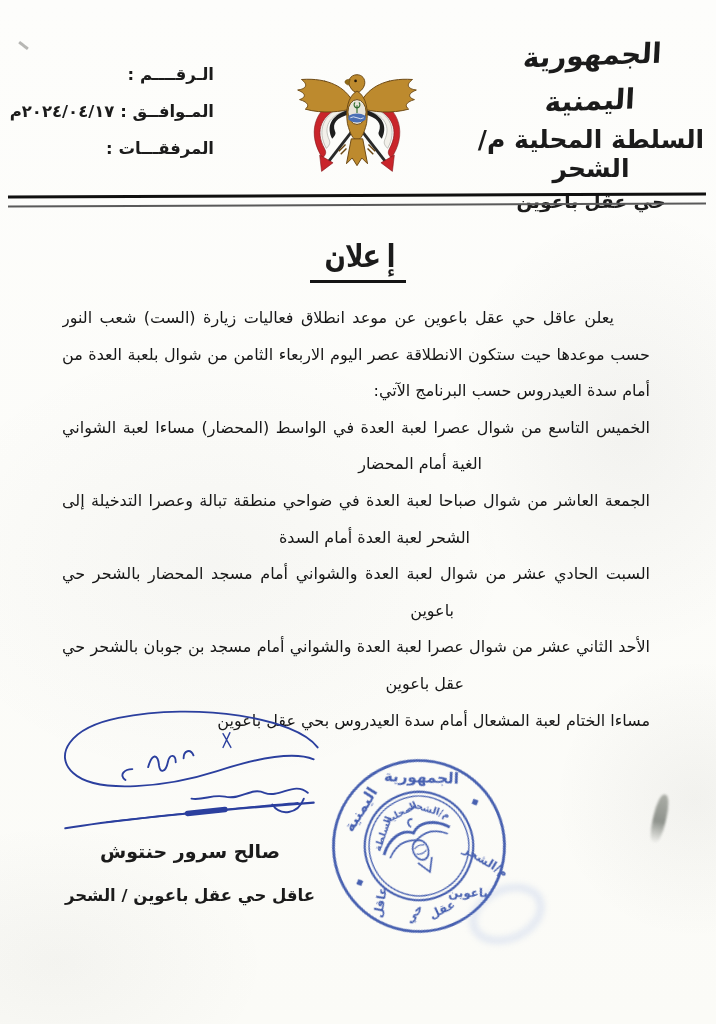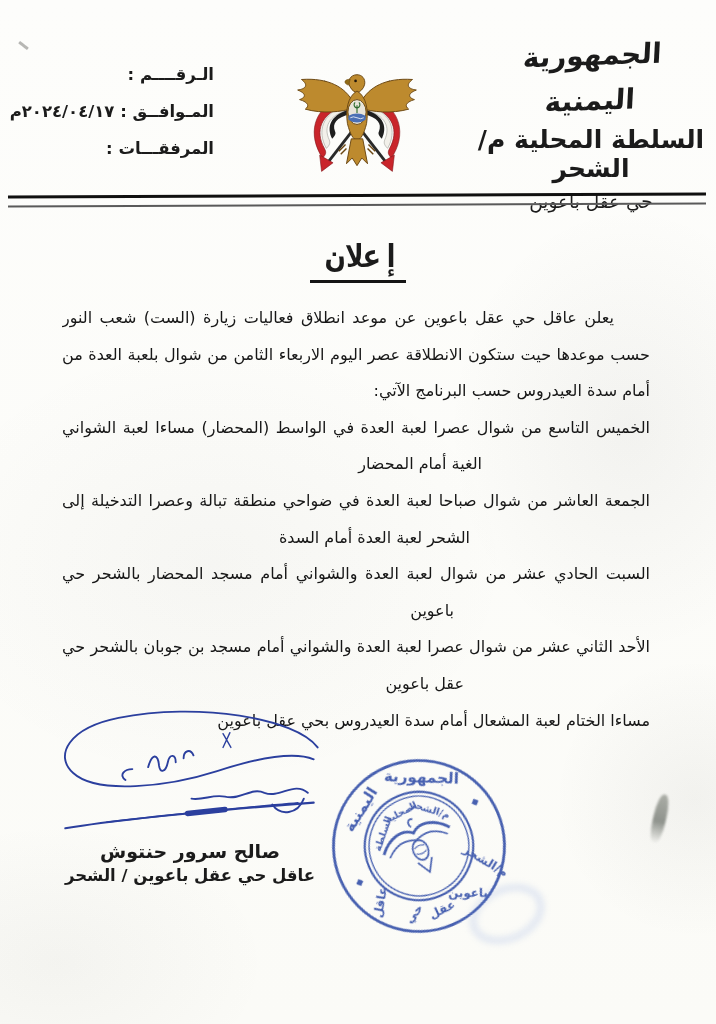--- a/index.html
+++ b/index.html
@@ -10,21 +10,21 @@
       radial-gradient(ellipse 260px 320px at 88% 42%, rgba(60,60,55,0.05), transparent 70%),
       radial-gradient(ellipse 200px 200px at 97% 78%, rgba(60,60,55,0.05), transparent 70%),
       radial-gradient(ellipse 300px 200px at 8% 94%, rgba(60,60,55,0.04), transparent 70%),
       radial-gradient(ellipse 400px 300px at 30% 55%, rgba(60,60,55,0.03), transparent 75%),
       linear-gradient(#fdfdfb,#fbfbf7);
   }
   
   .hdr-right { position:absolute; top:34px; right:6px; width:238px; text-align:center; direction:rtl; }
   .calligraphy { font-size:28px; font-weight:800; transform:rotate(-2deg) skewX(-5deg); line-height:1.6; }
   .authority { font-size:25px; font-weight:bold; margin-top:1px; }
-  .district  { font-size:18.5px; font-weight:normal; margin-top:8px; }
+  .district  { font-size:18.5px; font-weight:bold; margin-top:8px; }
 
   .hdr-left { position:absolute; top:56px; left:36px; width:178px; direction:rtl; text-align:right; }
   .meta-row { font-size:16.5px; font-weight:bold; line-height:37px; white-space:nowrap; }
   .meta-row .val { font-weight:bold; }
 
   .emblem { position:absolute; left:290px; top:60px; width:134px; height:128px; }
 
   .rule { position:absolute; top:194px; left:8px; right:10px; height:7px;
           border-top:3.5px solid #101010; border-bottom:2px solid #5a5a5a;
           transform:rotate(-0.25deg); }
@@ -42,21 +42,21 @@
   .ind  { padding-right:36px; }
   .p5  { padding-right:168px; }
   .p7  { padding-right:180px; }
   .p9  { padding-right:196px; }
   .p11 { padding-right:186px; }
 
   
   .sig { position:absolute; left:46px; top:708px; width:288px; text-align:center; }
   .sig-ink { width:288px; height:138px; display:block; }
   .sig-name { font-size:19px; font-weight:bold; margin-top:-6px; }
-  .sig-role { font-size:16.5px; font-weight:bold; margin-top:4px; }
+  .sig-role { font-size:16.5px; font-weight:bold; margin-top:24px; }
 
   
   .stamp { position:absolute; left:327px; top:754px; width:184px; height:184px;
            transform:rotate(-23deg); opacity:.93; filter:blur(.3px); }
   .stamp-ghost { position:absolute; left:468px; top:886px; width:64px; height:42px;
            border:7px solid rgba(90,125,205,.16); border-radius:50%;
            transform:rotate(-24deg); filter:blur(3px); }
 
   
   .smudge { position:absolute; left:653px; top:794px; width:13px; height:50px;

